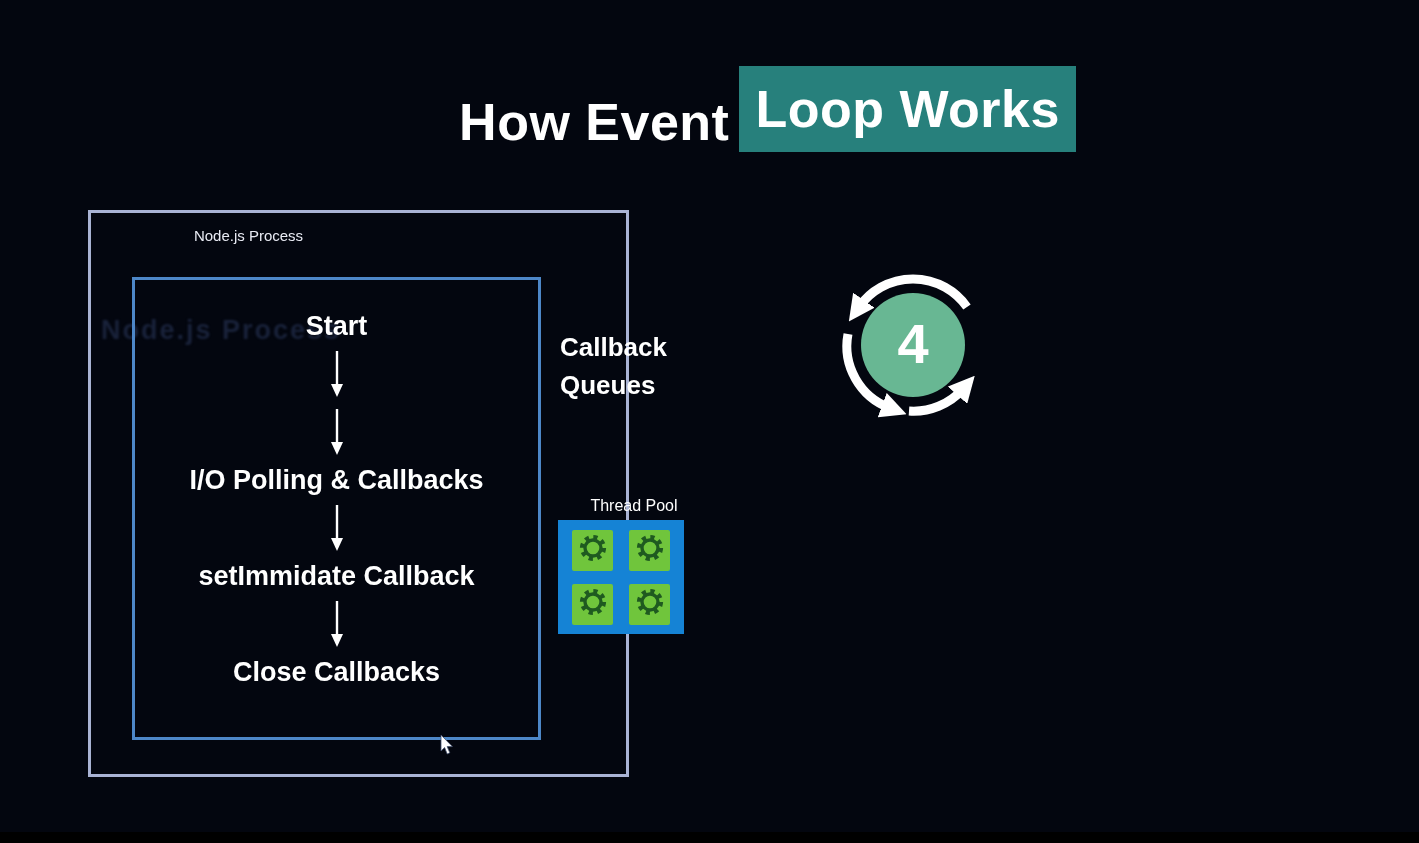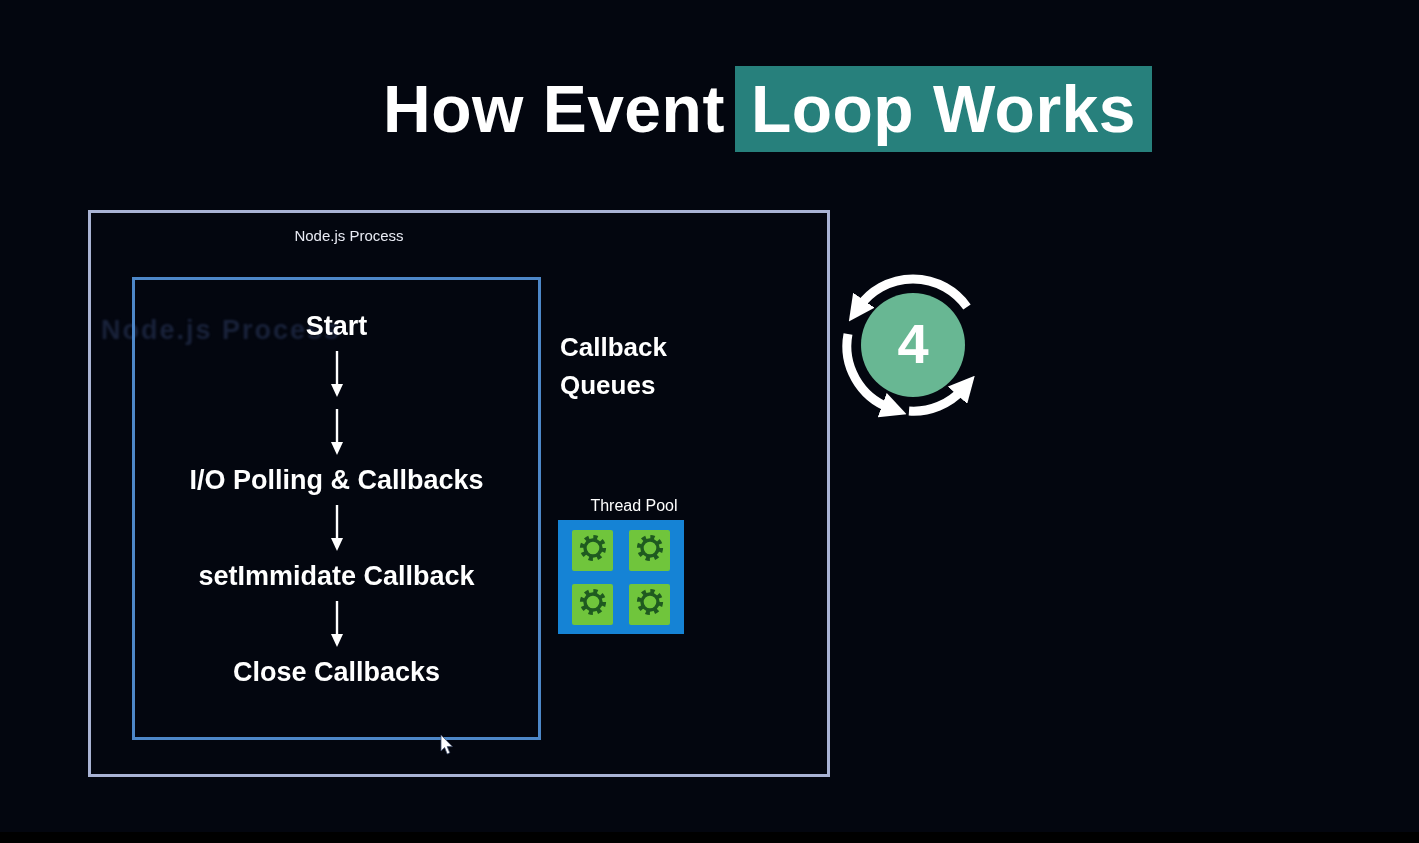--- a/index.html
+++ b/index.html
@@ -22,39 +22,39 @@
     font-family:"Liberation Sans", sans-serif;
     color:var(--text);
   }
   
   .title-row{
     position:absolute;
     top:66px; left:116px; right:0;
     height:86px;
     display:flex;
     justify-content:center;
-    align-items:center;
-    font-size:66px;
+    align-items:flex-end;
+    font-size:52px;
     font-weight:bold;
     letter-spacing:0.5px;
     white-space:nowrap;
   }
   .title-highlight{
     background:var(--highlight-bg);
     height:86px;
     display:flex;
     align-items:center;
     padding:15px 16px;
     margin-left:10px;
   }
   
   .process-box{
     position:absolute;
     left:88px; top:210px;
-    width:742px; height:567px;
+    width:541px; height:567px;
     border:3px solid var(--outer-border);
   }
   .process-label{
     position:absolute;
     top:14px; left:0; right:220px;
     text-align:center;
     font-size:15px;
     color:#e9ebf4;
   }
   .ghost-label{

